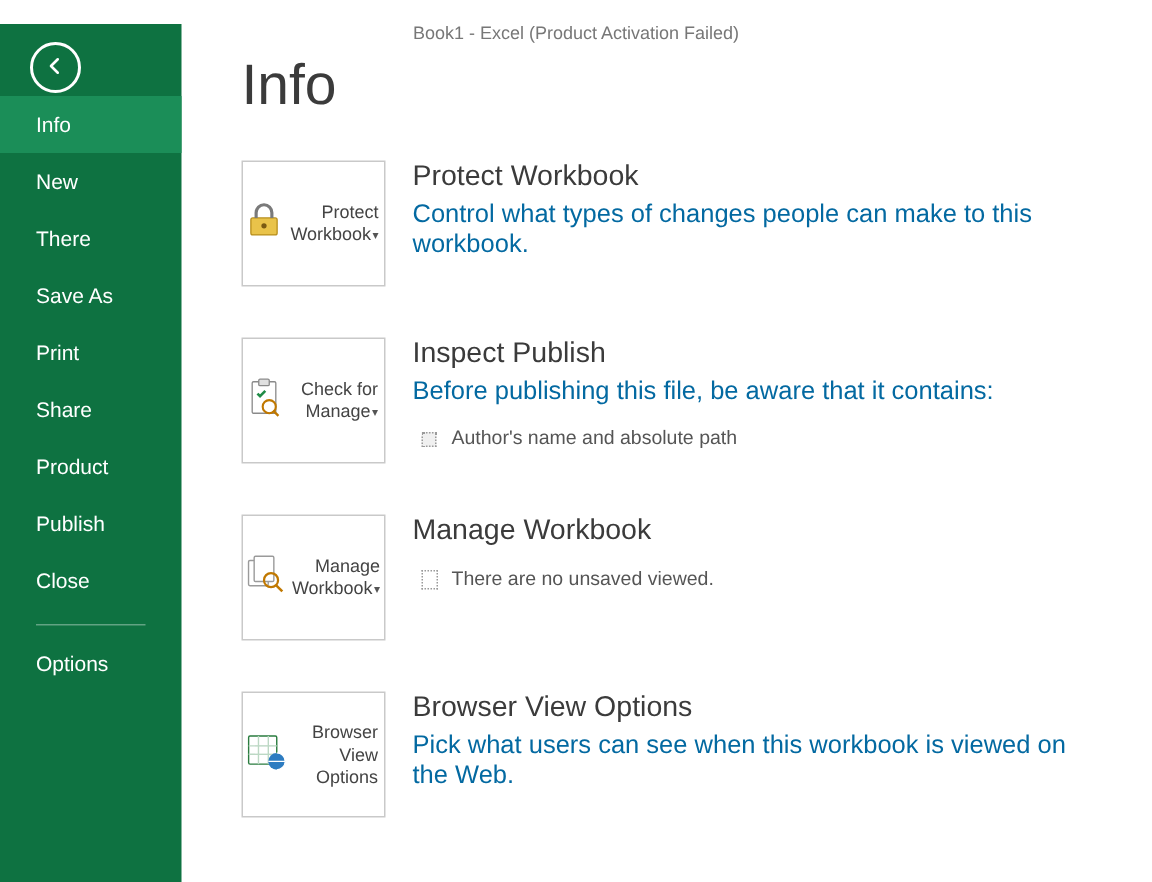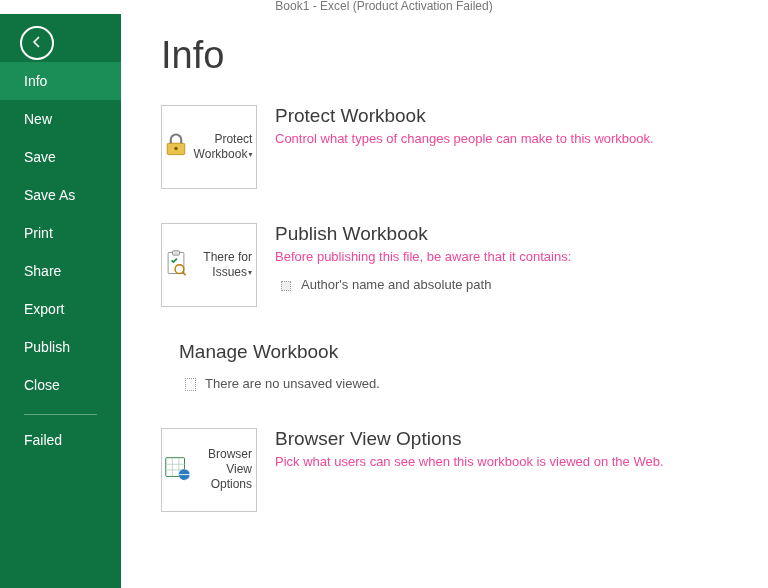--- a/index.html
+++ b/index.html
@@ -12,21 +12,21 @@
     overflow: hidden;
     display: flex;
     flex-direction: column;
   }
   .titlebar {
     height: 14px;
     text-align: center;
     color: #777;
     font-size: 12px;
     line-height: 12px;
-    padding-top: 0px;
+    padding-top: 16px;
   }
   .body-row { flex: 1; display: flex; }
   .sidebar {
     width: 121px;
     background: #0e7241;
     color: #fff;
     display: flex;
     flex-direction: column;
   }
   .back-region { height: 48px; padding-left: 20px; padding-top: 12px;}
@@ -86,22 +86,22 @@
     margin-left: 18px;
     flex: 1;
   }
   .section-body h2 {
     font-size: 19px;
     font-weight: 400;
     color: #3b3b3b;
     margin-bottom: 4px;
   }
   .section-body p {
-    font-size: 13px;
-    color: #ec4899;
+    font-size: 17px;
+    color: #0369a1;
     margin-bottom: 4px;
   }
   .bullets { list-style: none; margin-top: 12px; }
   .bullets li {
     font-size: 13px; color: #555;
     padding-left: 26px;
     position: relative;
     line-height: 1.45;
   }
   .bullets li::before {
@@ -133,43 +133,43 @@
         </span>
       </div>
     </div>
     <div class="side-item active">
         <span>Info</span>
       </div>
     <div class="side-item">
         <span>New</span>
       </div>
     <div class="side-item">
-        <span>Save</span>
+        <span>There</span>
       </div>
     <div class="side-item">
         <span>Save As</span>
       </div>
     <div class="side-item">
         <span>Print</span>
       </div>
     <div class="side-item">
         <span>Share</span>
       </div>
     <div class="side-item">
-        <span>Export</span>
+        <span>Product</span>
       </div>
     <div class="side-item">
         <span>Publish</span>
       </div>
     <div class="side-item">
         <span>Close</span>
       </div>
     <div class="side-divider"></div>
     <div class="side-item" style="height:34px">
-        <span>Failed</span>
+        <span>Options</span>
       </div>
   </div>
 
   <div class="main">
     <h1>Info</h1>
 
     <div class="section">
       <div class="tile">
         <span class="icon">
           <svg width="28" height="28" viewBox="0 0 32 32">
@@ -190,32 +190,43 @@
       <div class="tile">
         <span class="icon">
           <svg width="28" height="28" viewBox="0 0 32 32">
             <rect x="7" y="4" width="18" height="24" rx="1" fill="#fff" stroke="#8a8a8a"></rect>
             <rect x="12" y="2" width="8" height="5" rx="1" fill="#e0e0e0" stroke="#8a8a8a"></rect>
             <path d="M11 13 l2 2 4-4" stroke="#1f8b46" stroke-width="2" fill="none"></path>
             <circle cx="20" cy="23" r="5" fill="none" stroke="#c07800" stroke-width="1.6"></circle>
             <line x1="23" y1="26" x2="27" y2="30" stroke="#c07800" stroke-width="1.8"></line>
           </svg>
         </span>
-        <span class="tile-label"><span>There for Issues</span><span class="dropdown-caret">▾</span></span>
-      </div>
-      <div class="section-body">
-        <h2>Publish Workbook</h2>
+        <span class="tile-label"><span>Check for Manage</span><span class="dropdown-caret">▾</span></span>
+      </div>
+      <div class="section-body">
+        <h2>Inspect Publish</h2>
         <p>Before publishing this file, be aware that it contains:</p>
         <ul class="bullets">
           <li>Author's name and absolute path</li>
         </ul>
       </div>
     </div>
 
     <div class="section">
+      <div class="tile">
+        <span class="icon">
+          <svg width="30" height="30" viewBox="0 0 32 32">
+            <rect x="5" y="6" width="14" height="18" rx="1" fill="#fff" stroke="#9a9a9a"></rect>
+            <rect x="9" y="3" width="14" height="18" rx="1" fill="#fff" stroke="#9a9a9a"></rect>
+            <circle cx="21" cy="20" r="5" fill="none" stroke="#c07800" stroke-width="1.6"></circle>
+            <line x1="24.5" y1="23.5" x2="29" y2="28" stroke="#c07800" stroke-width="1.8"></line>
+          </svg>
+        </span>
+        <span class="tile-label"><span>Manage Workbook</span><span class="dropdown-caret">▾</span></span>
+      </div>
       <div class="section-body">
         <h2>Manage Workbook</h2>
         <ul class="bullets">
           <li class="doc">There are no unsaved viewed.</li>
         </ul>
       </div>
     </div>
 
     <div class="section">
       <div class="tile">

